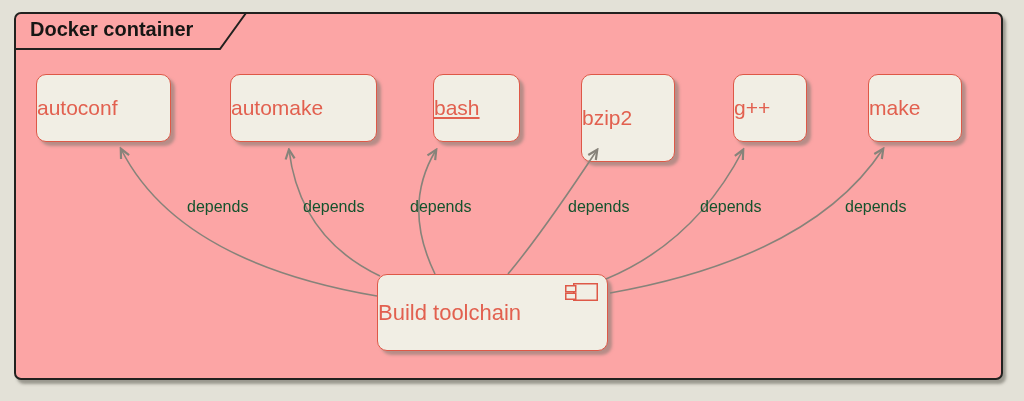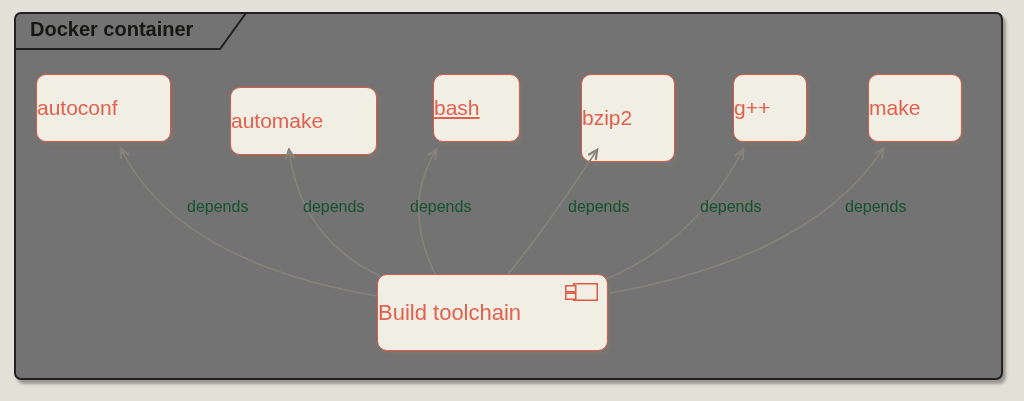--- a/index.html
+++ b/index.html
@@ -3,38 +3,38 @@
 <meta charset="utf-8">
 <style>
   html,body{margin:0;padding:0;}
   body{
     width:1024px;height:401px;position:relative;overflow:hidden;
     background:#e3e1d7;
     font-family:"Liberation Sans","DejaVu Sans",sans-serif;
   }
   .package{
     position:absolute;left:14px;top:12px;width:989px;height:368px;
-    background:#737373;border:2px solid #21211f;border-radius:7px;
+    background:#fca5a5;border:2px solid #21211f;border-radius:7px;
     box-shadow:3px 4px 3px rgba(95,92,84,0.55);
     box-sizing:border-box;
   }
   .tab-outline{position:absolute;left:-2px;top:-2px;pointer-events:none;}
   .package-title{
     position:absolute;left:14px;top:4px;
     font-size:20px;font-weight:700;color:#161614;white-space:nowrap;
   }
   .node{
     position:absolute;background:#f1eee4;border:1.5px solid #de5847;
     border-radius:10px;color:#e2604f;font-size:21px;
     display:flex;align-items:center;justify-content:flex-start;
     box-shadow:4px 4px 3px rgba(125,121,112,0.55);
     box-sizing:border-box;white-space:nowrap;
   }
   .node-autoconf {left:36px; top:74px; width:135px;height:68px;}
-  .node-automake {left:230px;top:74px; width:147px;height:68px;margin-top:13px;}
+  .node-automake {left:230px;top:74px; width:147px;height:68px;}
   .node-bash     {left:433px;top:74px; width:87px; height:68px;text-decoration:underline;}
   .node-bzip2    {left:581px;top:74px; width:94px; height:88px;}
   .node-gpp      {left:733px;top:74px; width:74px; height:68px;}
   .node-make     {left:868px;top:74px; width:94px; height:68px;}
   .node-build    {left:377px;top:274px;width:231px;height:77px;font-size:22px;}
   .component-icon{position:absolute;top:7px;right:8px;}
   .edges{position:absolute;left:0;top:0;pointer-events:none;}
   .edge-label{
     position:absolute;font-size:16px;color:#14532d;top:198px;white-space:nowrap;
   }

